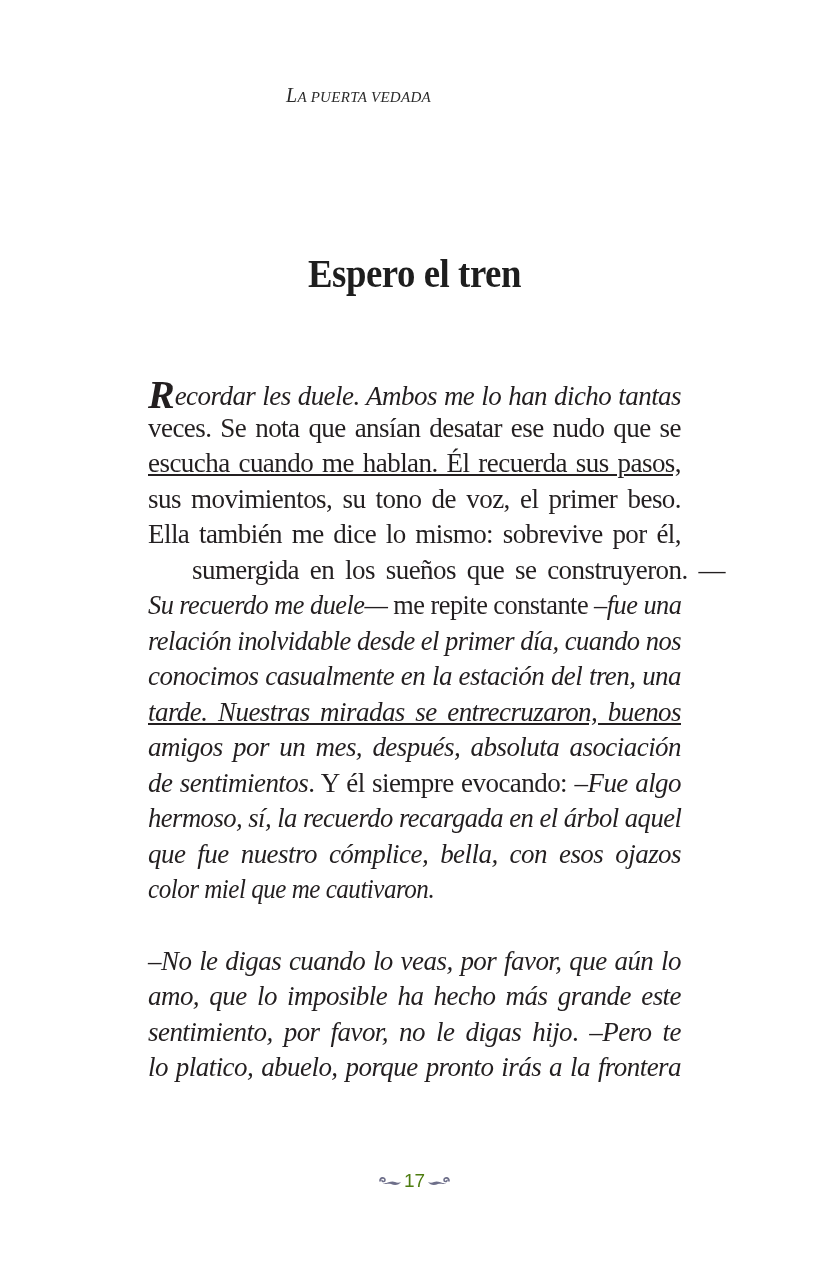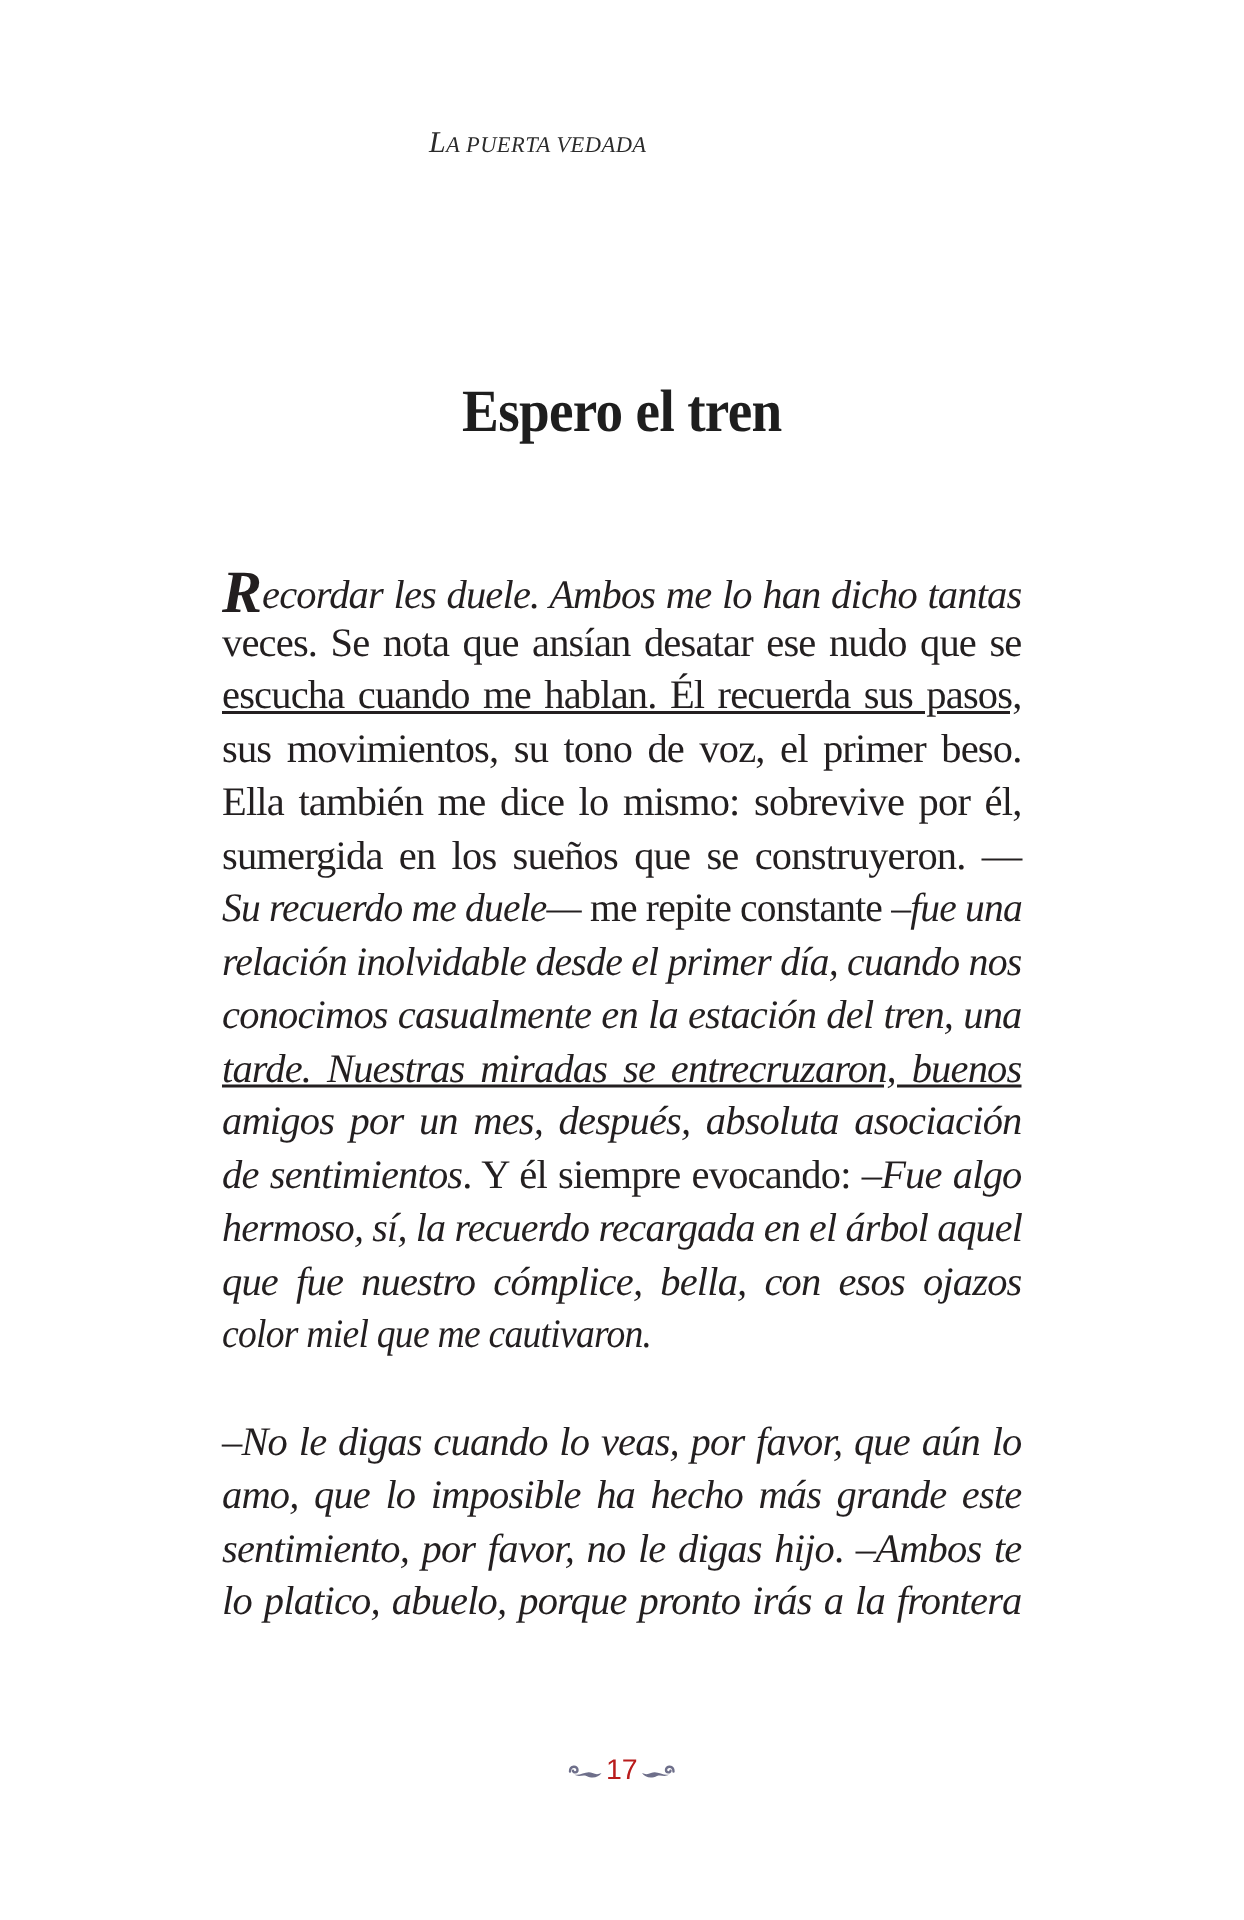--- a/index.html
+++ b/index.html
@@ -70,21 +70,21 @@
       letter-spacing: 0;
     }
     .folio {
       position: absolute;
       top: 1170px;
       left: 0;
       width: 829px;
       text-align: center;
       font-family: "Liberation Sans", sans-serif;
       font-size: 19px;
-      color: #b91c1c;
+      color: #4d7c0f;
       display: flex;
       justify-content: center;
       align-items: center;
       gap: 2px;
     }
     .ornament {
       display: inline-block;
       width: 24px;
       height: 12px;
     }
@@ -99,34 +99,34 @@
 
 <div class="chapter-title">Espero el tren</div>
 
 <div class="body-text">
 
   <span class="line" style="display: block; width: 533px; font-style: italic;"><span class="dropcap">R</span><span>ecordar les duele. Ambos me lo han dicho tantas</span></span>
   <span class="line" style="display: block; width: 533px;"><span>veces. Se nota que ansían desatar ese nudo que se</span></span>
   <span class="line" style="display: block; width: 533px; text-decoration: underline;"><span>escucha cuando me hablan. Él recuerda sus pasos,</span></span>
   <span class="line" style="display: block; width: 533px;"><span>sus movimientos, su tono de voz, el primer beso.</span></span>
   <span class="line" style="display: block; width: 533px;"><span>Ella también me dice lo mismo: sobrevive por él,</span></span>
-  <span class="line" style="display: block; width: 533px;"><span>sumergida en los sueños que se construyeron.</span> <span>—</span></span>
+  <span class="line" style="display: block; width: 533px; margin-left: 44px;"><span>sumergida en los sueños que se construyeron.</span> <span>—</span></span>
   <span class="line" style="display: block; width: 546px; transform: scaleX(0.97619);"><span class="it">Su recuerdo me duele—</span><span> me repite constante </span><span class="it">–fue una</span></span>
   <span class="line it" style="display: block; width: 542px; transform: scaleX(0.983395);"><span>relación inolvidable desde el primer día, cuando nos</span></span>
   <span class="line it" style="display: block; width: 533px;"><span>conocimos casualmente en la estación del tren, una</span></span>
   <span class="line it" style="display: block; width: 533px; text-decoration: underline;"><span>tarde. Nuestras miradas se entrecruzaron, buenos</span></span>
   <span class="line it" style="display: block; width: 533px;"><span>amigos por un mes, después, absoluta asociación</span></span>
   <span class="line" style="display: block; width: 533px;"><span class="it">de sentimientos</span><span>. Y él siempre evocando: </span><span class="it">–Fue algo</span></span>
   <span class="line it" style="display: block; width: 540px; transform: scaleX(0.987037);"><span>hermoso, sí, la recuerdo recargada en el árbol aquel</span></span>
   <span class="line it" style="display: block; width: 533px;"><span>que fue nuestro cómplice,  bella, con esos ojazos</span></span>
   <span class="line it last" style="display: block; width: auto; transform: scaleX(0.93);"><span>color miel que me cautivaron.</span></span>
   <span class="line blank"></span>
   <span class="line it" style="display: block; width: 533px;"><span>–No le digas cuando lo veas, por favor, que aún lo</span></span>
   <span class="line it" style="display: block; width: 533px;"><span>amo, que lo imposible ha hecho más grande este</span></span>
-  <span class="line" style="display: block; width: 533px;"><span class="it">sentimiento, por favor, no le digas hijo</span><span>. </span><span class="it">–Ambos te</span></span>
+  <span class="line" style="display: block; width: 533px;"><span class="it">sentimiento, por favor, no le digas hijo</span><span>. </span><span class="it">–Pero te</span></span>
   <span class="line it" style="display: block; width: 533px;"><span>lo platico, abuelo, porque pronto irás a la frontera</span></span>
 </div>
 
 <div class="folio">
   <span class="ornament">
     <svg width="24" height="12" viewBox="0 0 24 12">
       <path d="M2 6 C2 2, 7 2, 7 5 C7 7, 4 7, 4 5.5" fill="none" stroke="#6e6f8a" stroke-width="1.6" stroke-linecap="round"></path>
       <path d="M5 8 C9 9, 13 5, 17 7 C19 8, 21 8, 23 7 C21 10, 17 11, 13 9 C10 8, 8 10, 5 8 Z" fill="#6e6f8a"></path>
     </svg>
   </span>

